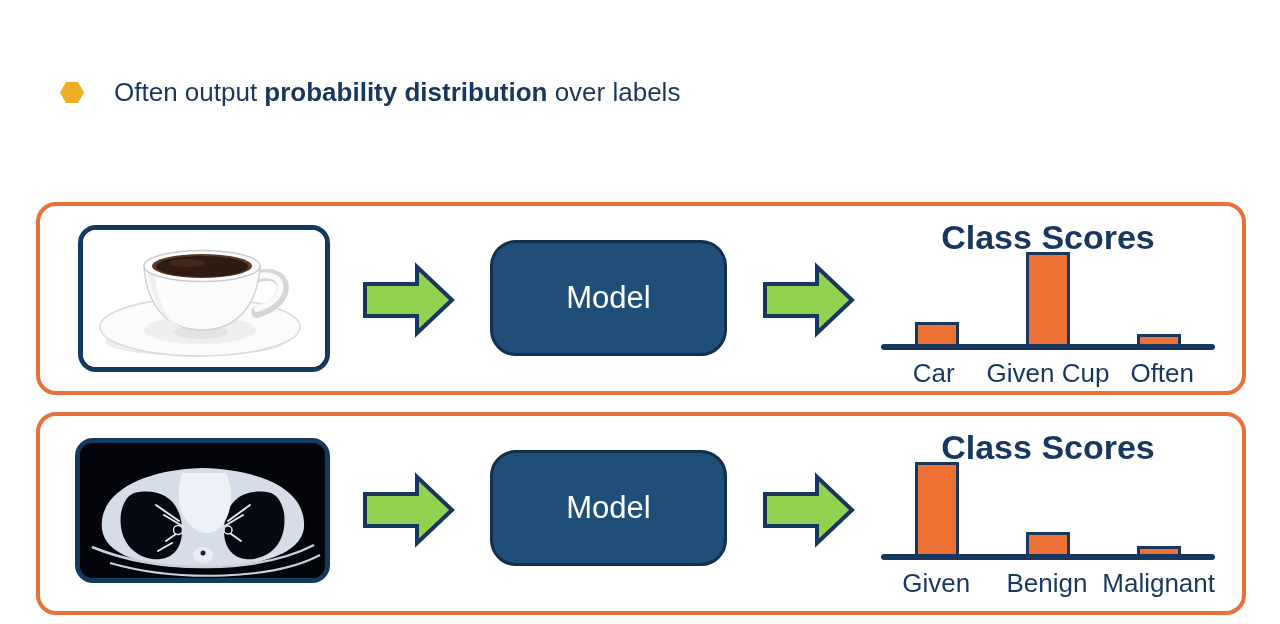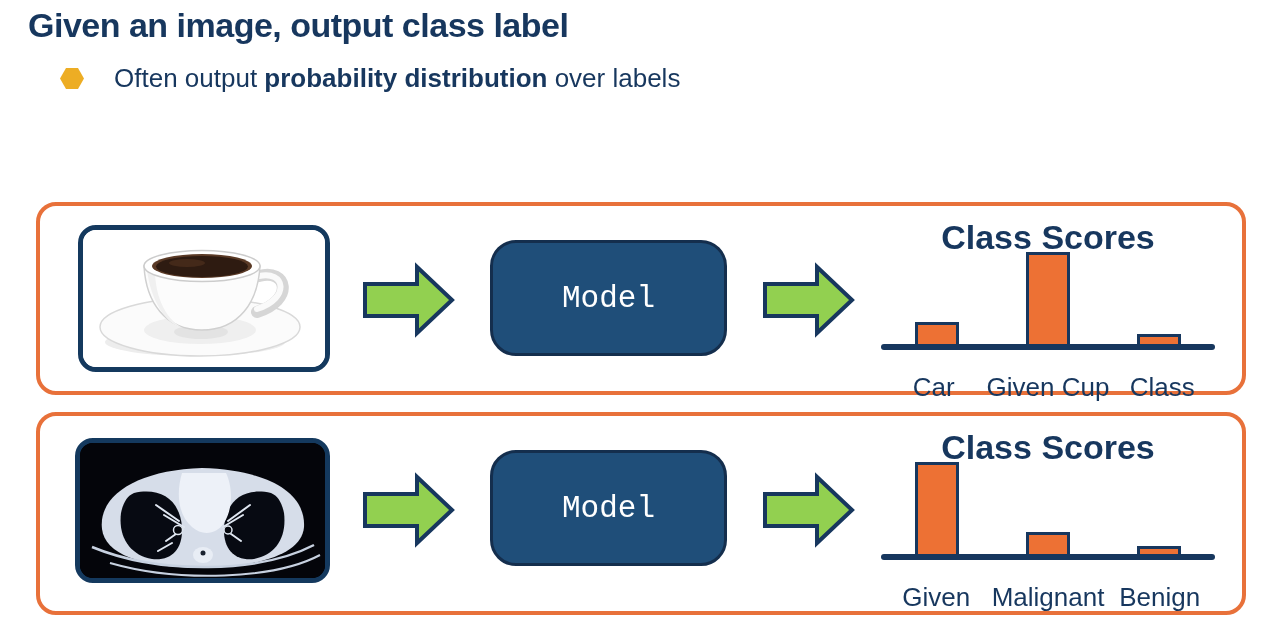--- a/index.html
+++ b/index.html
@@ -9,21 +9,21 @@
     color:var(--c-navy, #17375E);
   }
   .stage { position:absolute; inset:0; }
 
   .page-title {
     position:absolute; left:28px; top:6px;
     font-size:34px; font-weight:bold; letter-spacing:-0.5px;
     color:var(--c-navy, #17375E); white-space:nowrap;
   }
 
-  .bullet-row { position:absolute; left:60px; top:63px; display:flex; align-items:center; }
+  .bullet-row { position:absolute; left:60px; top:77px; display:flex; align-items:center; }
   .hex-bullet {
     width:24px; height:21px; background:var(--c-gold, #EDAD24);
     clip-path:polygon(25% 0, 75% 0, 100% 50%, 75% 100%, 25% 100%, 0 50%);
     margin-right:30px; flex:none;
   }
   .bullet-text { font-size:26px; white-space:nowrap; }
   .bullet-text b { font-weight:bold; }
 
   .applications-box {
     position:absolute; left:471px; top:119px; width:341px; height:67px;
@@ -49,21 +49,21 @@
 
   .flow-arrow { position:absolute; top:56px; width:92px; height:76px; }
   .arrow-1 { left:323px; }
   .arrow-2 { left:723px; }
 
   .model-box {
     position:absolute; left:450px; top:34px; width:237px; height:116px;
     box-sizing:border-box; background:var(--c-model, #1F4E79);
     border:3px solid #142E4D; border-radius:26px;
     display:flex; align-items:center; justify-content:center;
-    color:#ffffff; font-size:31px;font-family:Liberation Mono, monospace;
+    color:#ffffff; font-size:31px;
   }
 
   .chart { position:absolute; left:841px; top:12px; width:334px; }
   .chart-title {
     text-align:center; font-size:34px; font-weight:bold;
     color:var(--c-navy, #17375E); height:31px;
   }
   .chart-body { position:relative; height:101px; }
   .chart-axis {
     position:absolute; left:0; right:0; bottom:0; height:6px;
@@ -72,32 +72,31 @@
   .bar-cols {
     position:absolute; left:0; right:0; bottom:3px; top:0;
     display:flex; align-items:flex-end;
   }
   .bar-col { flex:1; display:flex; justify-content:center; }
   .bar {
     width:44px; box-sizing:border-box;
     background:var(--c-bar, #ED7134);
     border:3.5px solid var(--c-navy, #17375E);
   }
-  .label-cols { display:flex; margin-top:22px; }
+  .label-cols { display:flex; margin-top:8px; }
   .bar-label {
     flex:1; text-align:center; font-size:26px; white-space:nowrap;
     color:var(--c-navy, #17375E);
   }
 </style>
 </head>
 <body>
 
 <div class="stage">
 
-  <div class="page-title">Given an image, output class label</div>
 
   <div class="bullet-row">
     <span class="hex-bullet"></span>
     <span class="bullet-text"><span>Often output </span><b>probability distribution</b><span> over labels</span></span>
   </div>
 
 
   <div class="app-row row-1">
 
     <div class="input-frame">
@@ -142,21 +141,21 @@
             </div>
             <div class="bar-col">
               <div class="bar" style="height: 13px;"></div>
             </div>
           </div>
         <div class="chart-axis"></div>
       </div>
       <div class="label-cols">
           <div class="bar-label">Car</div>
           <div class="bar-label">Given Cup</div>
-          <div class="bar-label">Class</div>
+          <div class="bar-label">Often</div>
         </div>
     </div>
   </div>
 
   <div class="app-row row-2">
 
     <div class="input-frame">
       <svg viewBox="0 0 245 135">
         <rect x="0" y="0" width="245" height="135" fill="#04050a"></rect>
         <path d="M 22 86 C 18 52 58 27 122 25 C 188 27 226 50 224 84 C 222 110 182 124 120 125 C 60 124 25 111 22 86 Z" fill="#d6dde9"></path>
@@ -197,19 +196,19 @@
               <div class="bar" style="height: 25px;"></div>
             </div>
             <div class="bar-col">
               <div class="bar" style="height: 11px;"></div>
             </div>
           </div>
         <div class="chart-axis"></div>
       </div>
       <div class="label-cols">
           <div class="bar-label">Given</div>
+          <div class="bar-label">Benign</div>
           <div class="bar-label">Malignant</div>
-          <div class="bar-label">Benign</div>
         </div>
     </div>
   </div>
 
 </div>
 
 </body></html>

